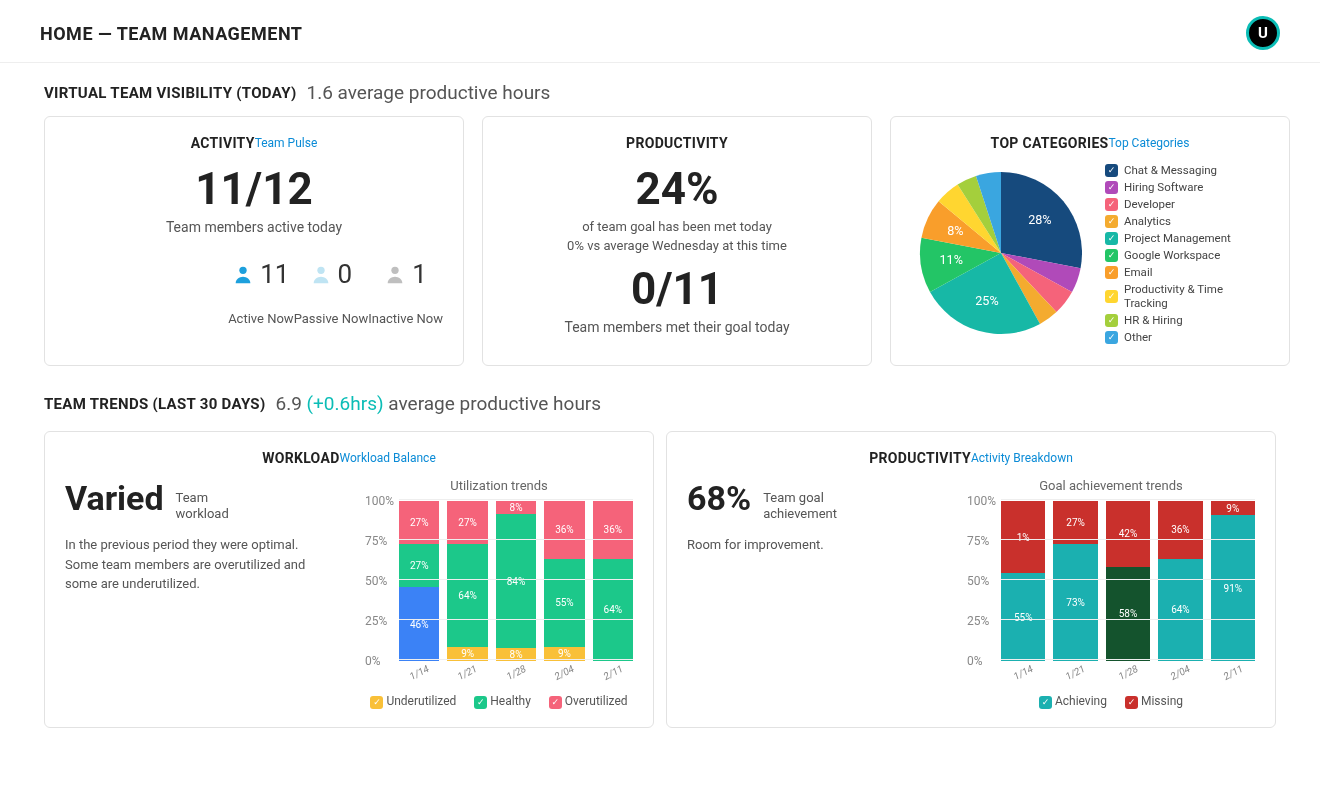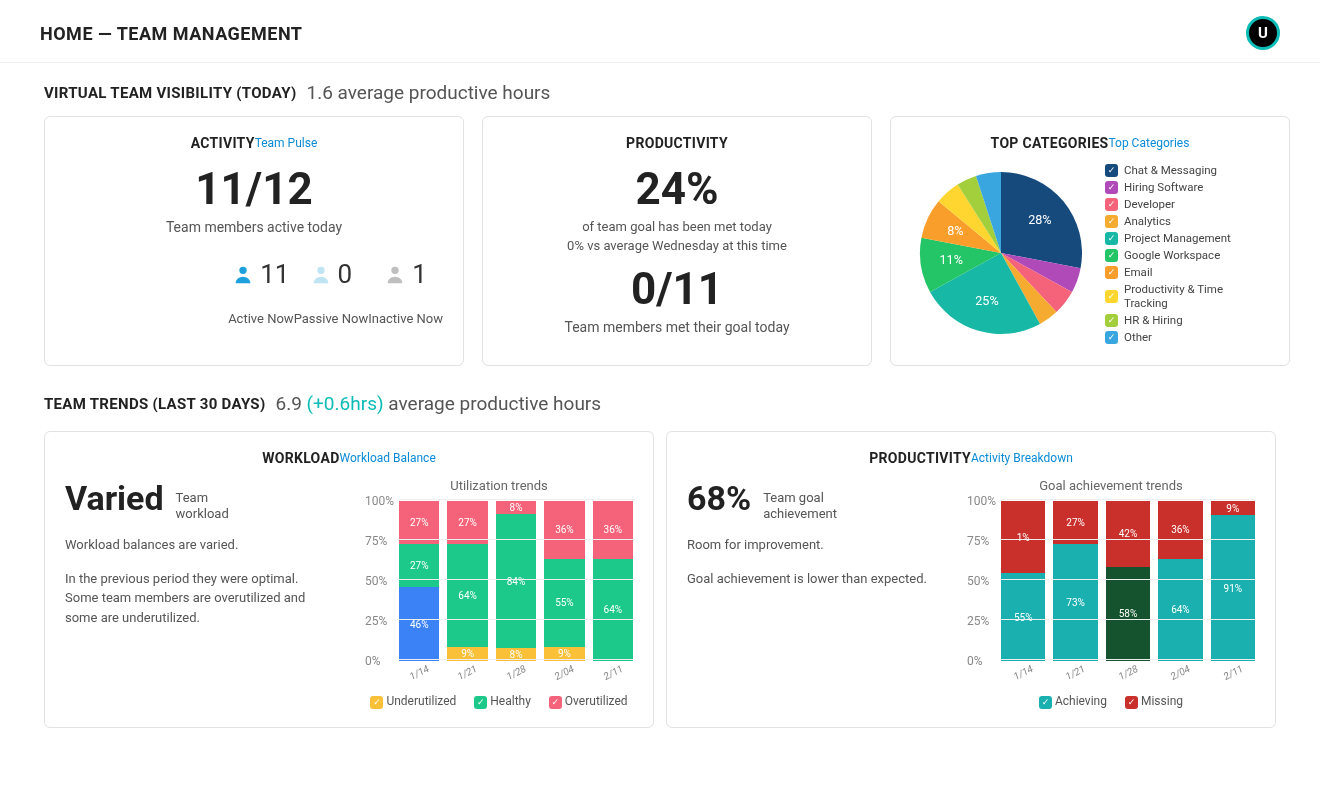--- a/index.html
+++ b/index.html
@@ -201,21 +201,20 @@
       <div class="card-head">
         <span class="card-title">WORKLOAD</span>
         <a class="card-link">Workload Balance</a>
       </div>
       <div class="trend-flex">
         <div class="trend-left" style="width:280px">
           <div>
             <span class="varied">Varied</span>
             <span class="trend-cap" style="line-height:1.2; max-width:60px; display:inline-block">Team workload</span>
           </div>
-          <div class="trend-text">Workload balances are varied.</div>
           <div class="trend-text">In the previous period they were optimal. Some team members are overutilized and some are underutilized.</div>
         </div>
         <div style="flex:1">
           <div class="chart-title">Utilization trends</div>
           <div id="util-chart">
               <div class="barchart">
                 <span class="ytick" style="top:155px">0%</span>
                 <div class="ygrid" style="top:160px"></div>
                 <span class="ytick" style="top:115px">25%</span>
                 <div class="ygrid" style="top:120px"></div>
@@ -272,21 +271,20 @@
         <span class="card-title">PRODUCTIVITY</span>
         <a class="card-link">Activity Breakdown</a>
       </div>
       <div class="trend-flex">
         <div class="trend-left" style="width:260px">
           <div>
             <span class="varied">68%</span>
             <span class="trend-cap" style="line-height:1.2; max-width:90px; display:inline-block">Team goal achievement</span>
           </div>
           <div class="trend-text">Room for improvement.</div>
-          <div class="trend-text">Goal achievement is lower than expected.</div>
         </div>
         <div style="flex:1">
           <div class="chart-title">Goal achievement trends</div>
           <div id="goal-chart">
               <div class="barchart">
                 <span class="ytick" style="top:155px">0%</span>
                 <div class="ygrid" style="top:160px"></div>
                 <span class="ytick" style="top:115px">25%</span>
                 <div class="ygrid" style="top:120px"></div>
                 <span class="ytick" style="top:75px">50%</span>

